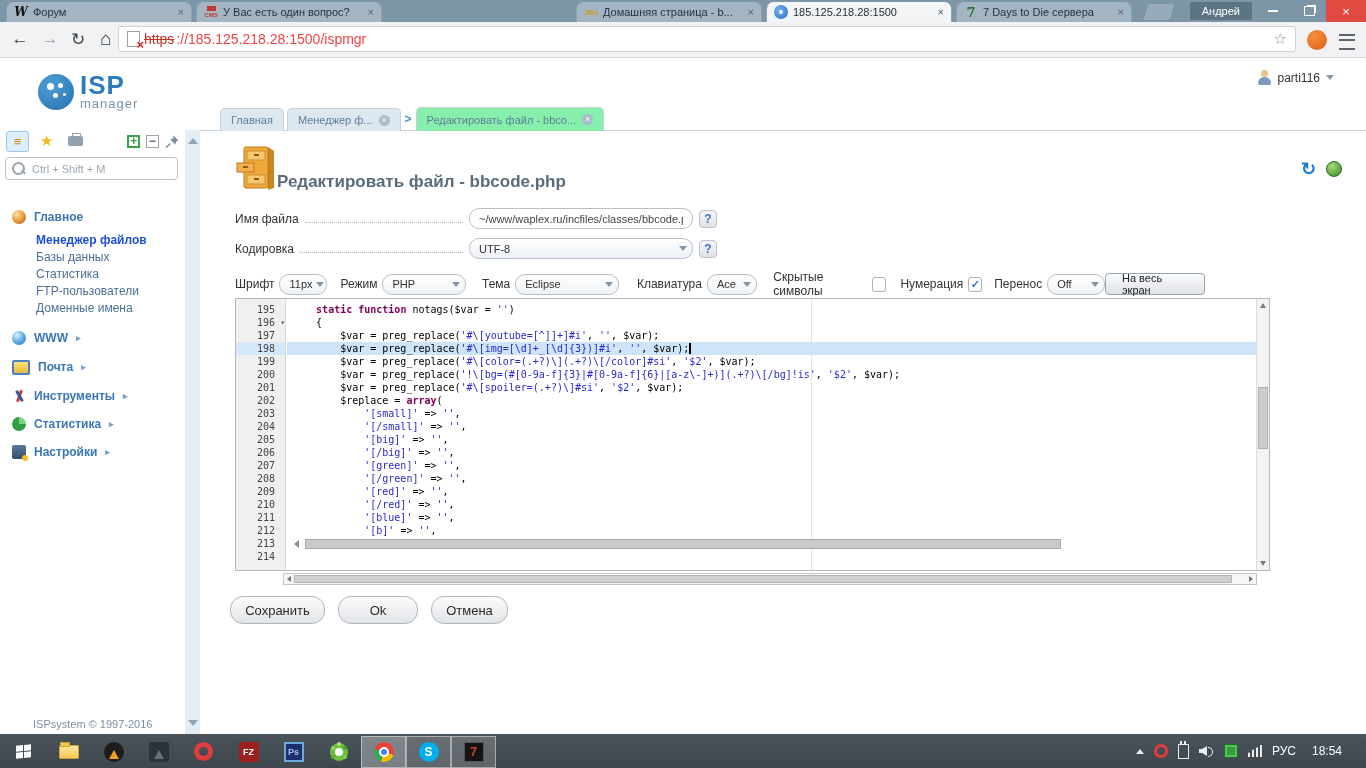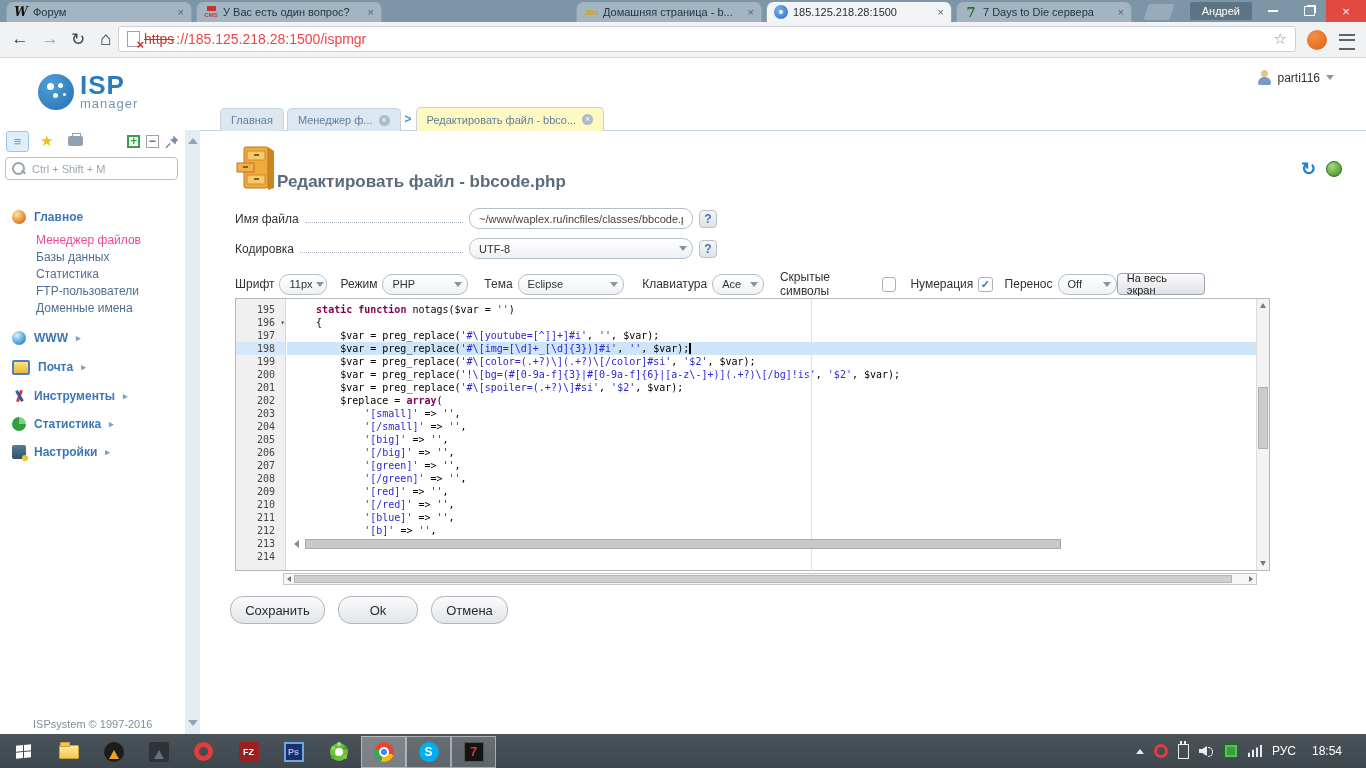--- a/index.html
+++ b/index.html
@@ -77,21 +77,21 @@
     border-radius:4px;background:#fff;display:flex;align-items:center;padding:0 6px;box-sizing:border-box;gap:5px;}
   #search-wrap .mag{width:9px;height:9px;border:2px solid #98a4b0;border-radius:50%;position:relative;flex:none;}
   #search-wrap .mag::after{content:"";position:absolute;left:7px;top:7px;width:5px;height:2px;background:#98a4b0;transform:rotate(45deg);}
   #search-input{border:none;outline:none;width:100%;font-size:11px;color:#555;font-family:"Liberation Sans",sans-serif;}
   #search-input::placeholder{color:#9aa6b2;}
   #side-menu{position:absolute;left:12px;top:138px;width:170px;}
   .menu-top{display:flex;align-items:center;gap:8px;font-size:12px;font-weight:bold;color:#3a77b8;margin:14px 0 8px 0;}
   .menu-top .chev{color:#7aa0c8;font-size:9px;}
   .menu-sub{margin:0 0 6px 24px;padding:0;list-style:none;}
   .menu-sub li{font-size:12px;color:#4f6f94;line-height:17px;}
-  .menu-sub li.current{color:#ec4899;}
+  .menu-sub li.current{color:#1d4ed8;font-weight:bold;}
   .mi{width:14px;height:14px;flex:none;border-radius:50%;position:relative;}
   .mi-globe-orange{background:radial-gradient(circle at 35% 30%,#ffe0a0,#e09030 60%,#905010);}
   .mi-globe-www{background:radial-gradient(circle at 35% 30%,#d8f0ff,#58a8e0 55%,#2a6ea8);}
   .mi-mail{border-radius:2px;width:14px;height:11px;background:linear-gradient(#ffe37a,#e8b93e);border:2px solid #4a80c8;box-sizing:content-box;margin-top:1px;}
   .mi-tools{border-radius:0;}
   .mi-tools::before{content:"";position:absolute;left:6px;top:1px;width:3px;height:12px;background:#d04038;transform:rotate(20deg);}
   .mi-tools::after{content:"";position:absolute;left:6px;top:1px;width:3px;height:12px;background:#3858a8;transform:rotate(-30deg);}
   .mi-stats{background:conic-gradient(#7fd37f 0 25%,#2f9e44 25% 100%);}
   .mi-settings{border-radius:2px;background:linear-gradient(#5a7a9a,#31506e);}
   .mi-settings::after{content:"";position:absolute;right:-2px;bottom:-2px;width:6px;height:6px;border-radius:50%;background:#f0c020;}
@@ -104,21 +104,21 @@
     border-right:5px solid transparent;border-top:6px solid #8fa6ba;}
   
   #isp-user{position:absolute;right:32px;top:12px;display:flex;align-items:center;gap:6px;font-size:12px;color:#333;}
   .avatar{width:15px;height:15px;position:relative;}
   .avatar::before{content:"";position:absolute;left:4px;top:0;width:7px;height:7px;border-radius:50%;background:#e8c28a;}
   .avatar::after{content:"";position:absolute;left:1px;top:7px;width:13px;height:8px;border-radius:6px 6px 2px 2px;background:#7a9ac0;}
   .caret-dn{width:0;height:0;border-left:4px solid transparent;border-right:4px solid transparent;border-top:5px solid #8a98a6;}
   #isp-tabs{position:absolute;left:220px;top:49px;display:flex;align-items:flex-end;gap:3px;z-index:2;}
   .itab{background:#dde7f0;border:1px solid #c5d2de;border-bottom:none;border-radius:5px 5px 0 0;
     padding:0 10px;font-size:11px;color:#5f7d9c;display:flex;gap:6px;align-items:center;height:23px;box-sizing:border-box;}
-  .itab.active{background:#fef9c3;height:24px;position:relative;z-index:3;}
+  .itab.active{background:#86efac;height:24px;position:relative;z-index:3;}
   .itab .cls{width:11px;height:11px;border-radius:50%;background:#a9bccb;color:#fff;font-size:9px;line-height:11px;
     text-align:center;flex:none;}
   .tab-sep{color:#4a90d2;font-weight:bold;font-size:12px;align-self:center;padding:0 1px;}
   #tabline{position:absolute;left:200px;top:72px;width:1166px;height:1px;background:#c5d2de;z-index:1;}
   #title-row{position:absolute;left:235px;top:86px;display:flex;align-items:flex-end;}
   #page-title{font-size:17px;font-weight:bold;color:#5b6b7b;}
   #content-actions{position:absolute;right:24px;top:100px;display:flex;gap:10px;align-items:center;}
   #refresh-ic{color:#1b7fd4;font-size:18px;font-weight:bold;}
   #globe-ic{width:16px;height:16px;border-radius:50%;background:radial-gradient(circle at 35% 30%,#a8d878,#3a8a28);
     border:1px solid #2a6e1e;box-sizing:border-box;}
@@ -132,21 +132,21 @@
   .tselect .arr{margin-left:auto;width:18px;display:flex;align-items:center;justify-content:center;}
   .tselect .arr::after{content:"";width:0;height:0;border-left:4px solid transparent;border-right:4px solid transparent;
     border-top:5px solid #8595a5;}
   .help{width:18px;height:18px;border-radius:4px;background:linear-gradient(#f5f6f7,#dfe2e5);border:1px solid #b9c2cc;
     color:#3a78c2;font-weight:bold;font-size:12px;display:flex;align-items:center;justify-content:center;
     box-sizing:border-box;margin-left:6px;}
   #opts-row{position:absolute;left:235px;top:212px;width:970px;display:flex;align-items:center;font-size:12px;color:#333;}
   #opts-row .ol{margin-right:5px;}
   .cb{width:15px;height:15px;border:1px solid #a8b2bc;border-radius:3px;background:#fff;display:flex;
     align-items:center;justify-content:center;font-size:11px;font-weight:bold;color:#3a78c2;box-sizing:border-box;}
-  .mini-btn{height:20px;padding:0 9px;border:1px solid #9aa4ae;border-radius:4px;font-size:11px;color:#222;
+  .mini-btn{height:20px;padding:0 16px;border:1px solid #9aa4ae;border-radius:4px;font-size:11px;color:#222;
     background:linear-gradient(#fafbfc,#dfe2e6);display:flex;align-items:center;margin-left:auto;}
   
   #editor{position:absolute;left:235px;top:240px;width:1035px;height:273px;border:1px solid #b8b8b8;
     background:#fff;box-sizing:border-box;overflow:hidden;}
   #gutter{position:absolute;left:0;top:0;bottom:0;width:50px;background:#f0f0f0;border-right:1px solid #d8d8d8;
     box-sizing:border-box;padding-top:4px;font-family:"DejaVu Sans Mono",monospace;font-size:10px;color:#444;}
   .grow{height:13px;line-height:13px;text-align:right;padding-right:10px;position:relative;}
   .grow.active{background:#d5e7fa;}
   .grow .fold{position:absolute;right:0;top:0;font-size:8px;color:#555;}
   #code{position:absolute;left:51px;top:0;right:13px;bottom:0;padding-top:4px;

